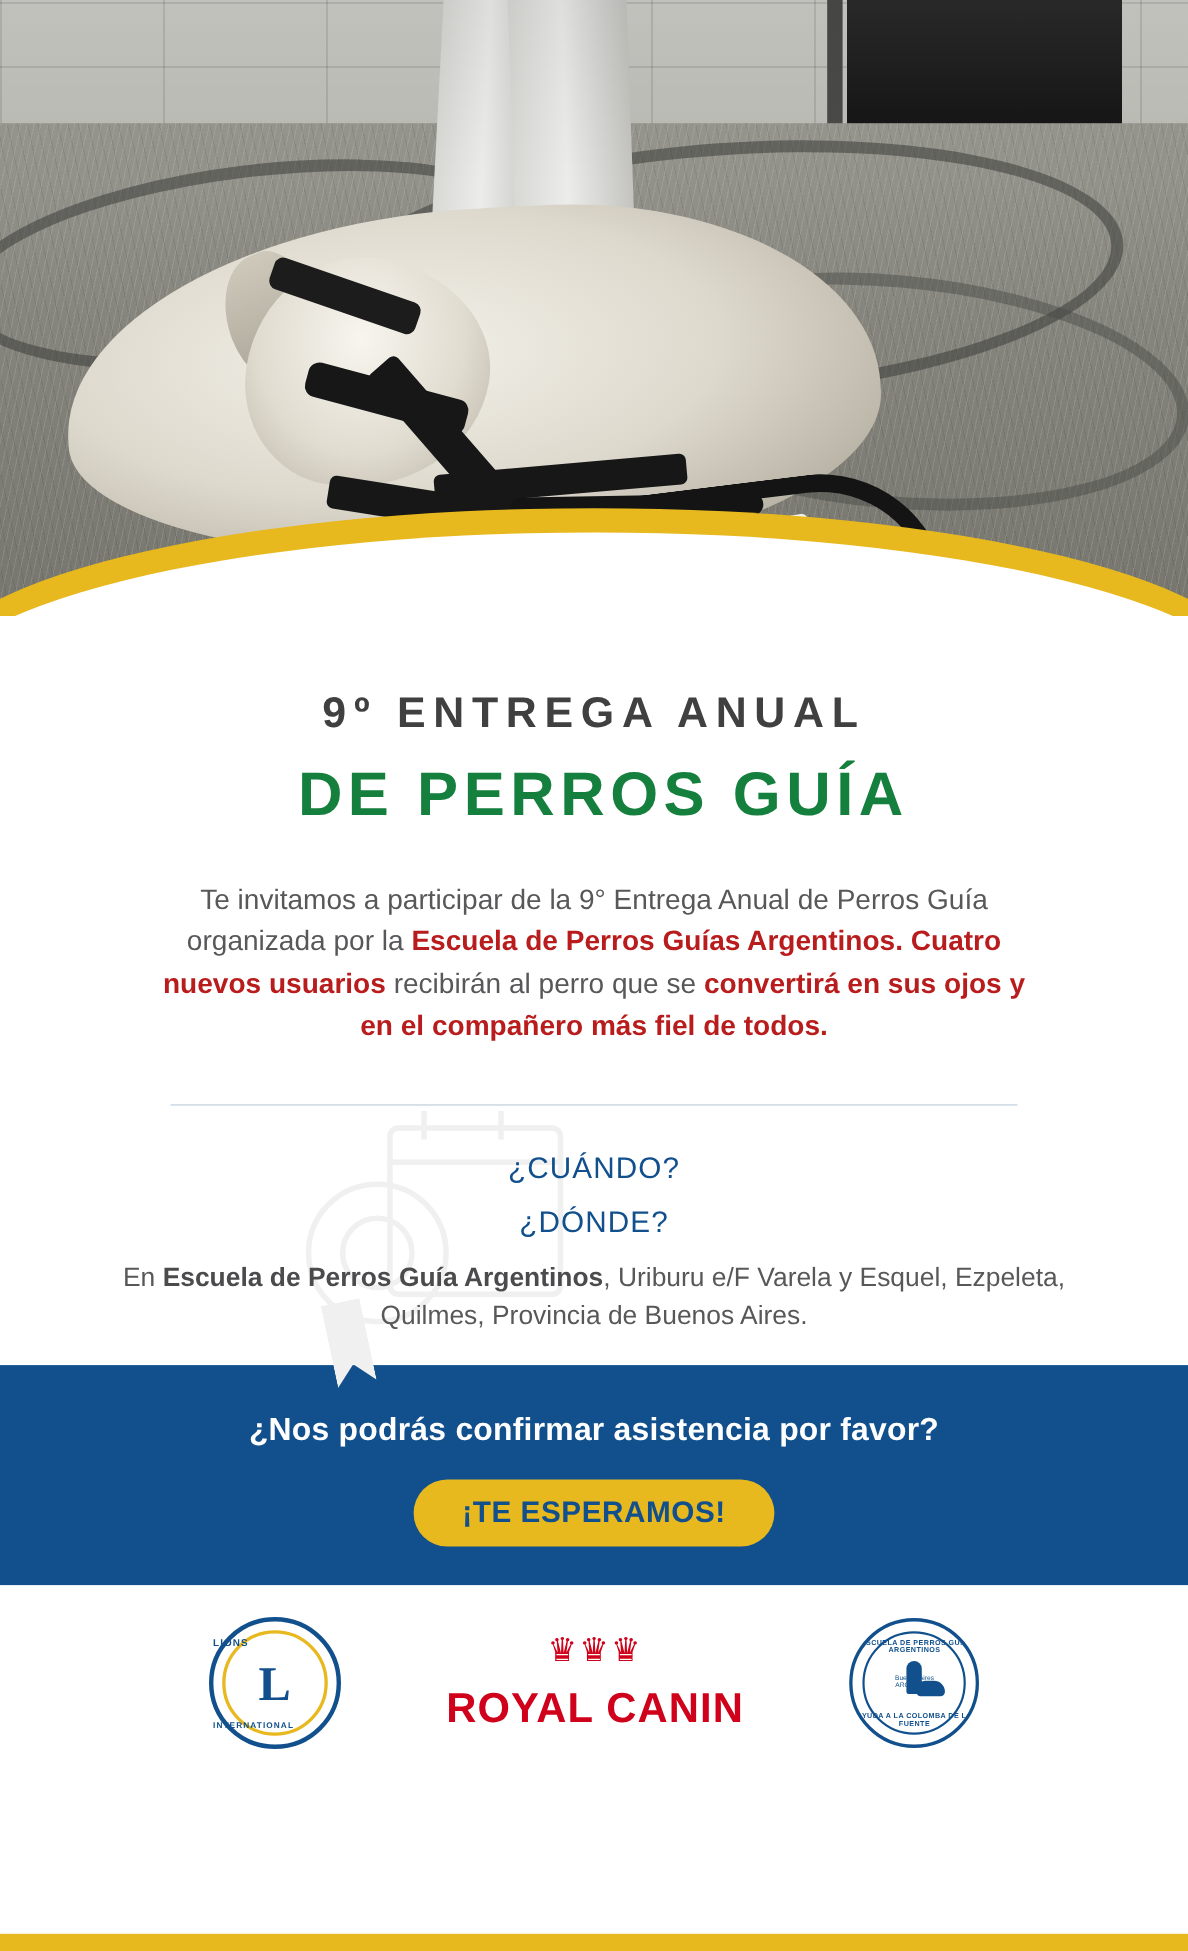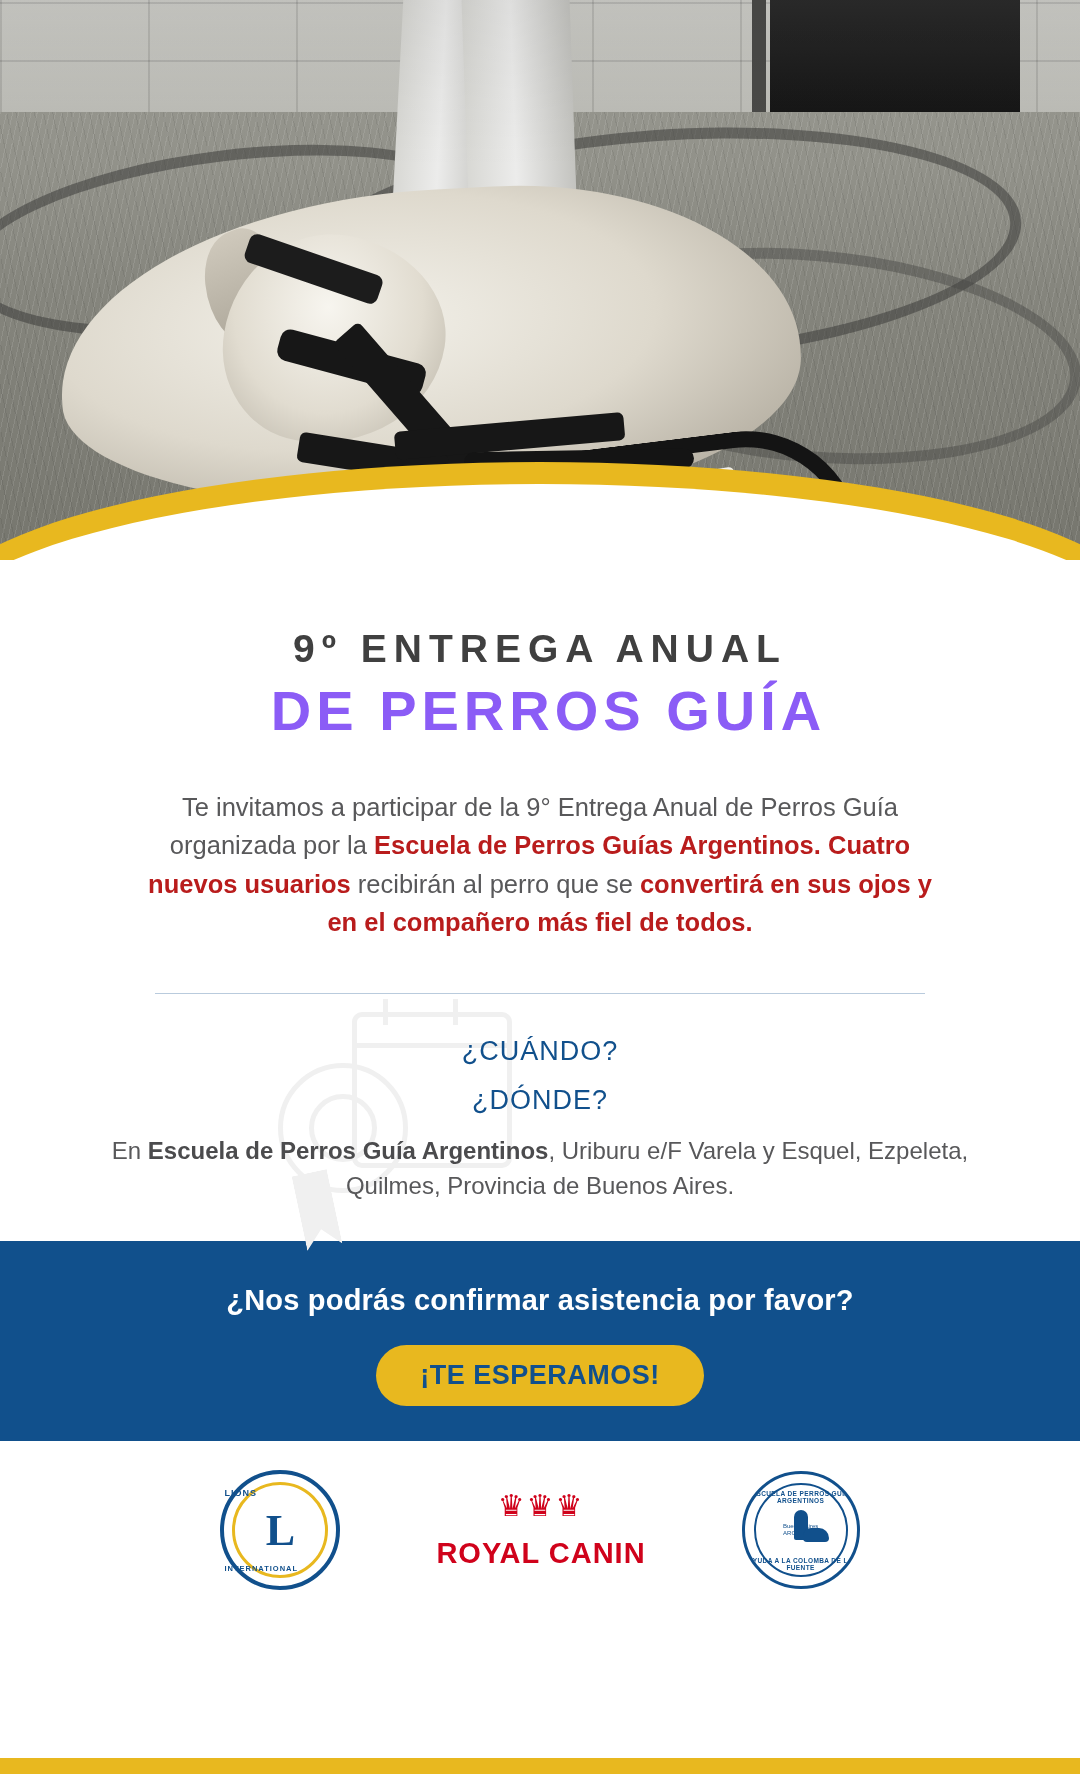--- a/index.html
+++ b/index.html
@@ -229,26 +229,26 @@
     margin-top: 66px;
   }
   .title-line1 {
     color: #404040;
     font-size: 39px;
     letter-spacing: 7px;
     font-weight: 700;
     line-height: 1.18;
   }
   .title-line2 {
-    color: #8b5cf6;
+    color: #15803d;
     font-size: 56px;
     letter-spacing: 5px;
     font-weight: bold;
     line-height: 1.18;
-    margin-top: 6px;
+    margin-top: 17px;
     padding-left: 17px;
   }
 
   
   .intro {
     width: 800px;
     margin: 44px auto 0;
     text-align: center;
     color: #58585a;
     font-size: 25.5px;
@@ -417,21 +417,21 @@
 
   .logo-rc { text-align: center; }
   .logo-rc .crown {
     color: #d0021b;
     font-size: 30px;
     letter-spacing: 2px;
     line-height: 1;
   }
   .logo-rc .rc-name {
     color: #d0021b;
-    font-size: 29px;
+    font-size: 38px;
     font-weight: bold;
     letter-spacing: 1px;
     margin-top: 16px;
   }
 
   .logo-school {
     width: 112px; height: 112px;
     border-radius: 50%;
     background: #ffffff;
     border: 3px solid #11508c;

